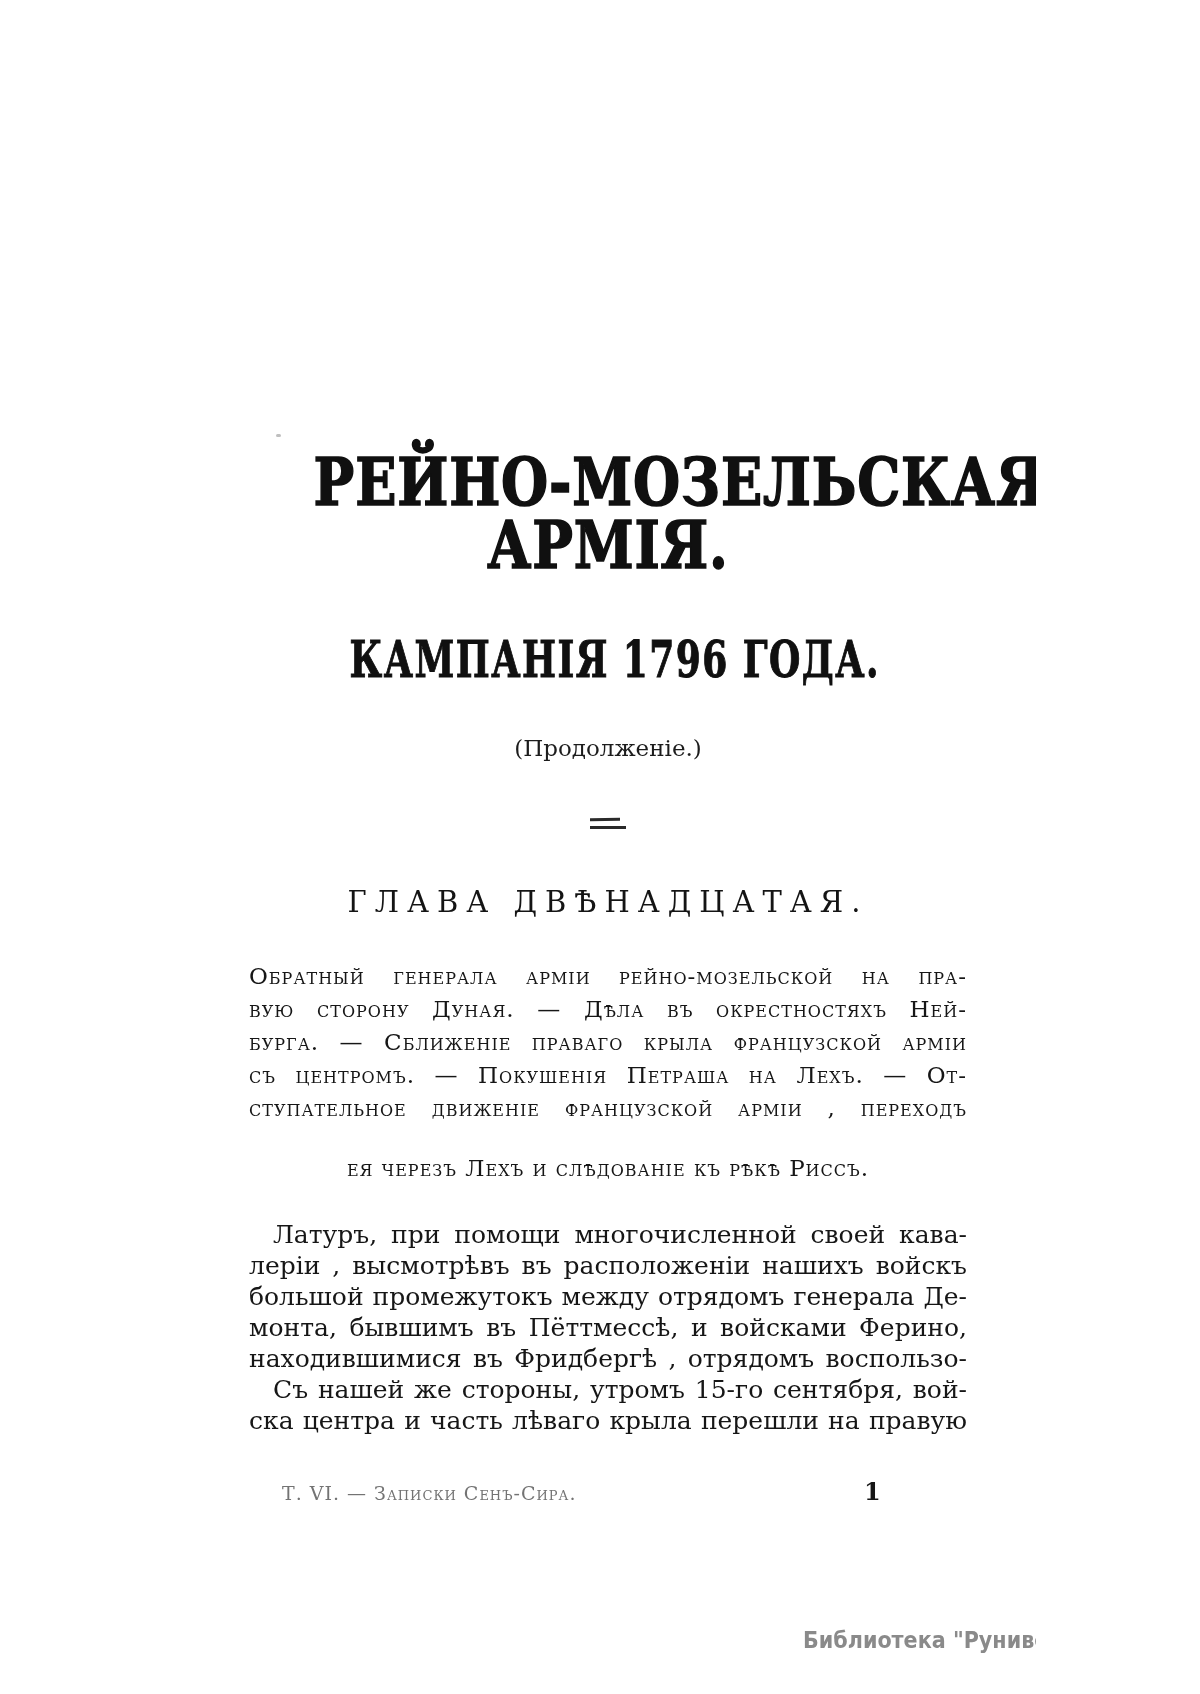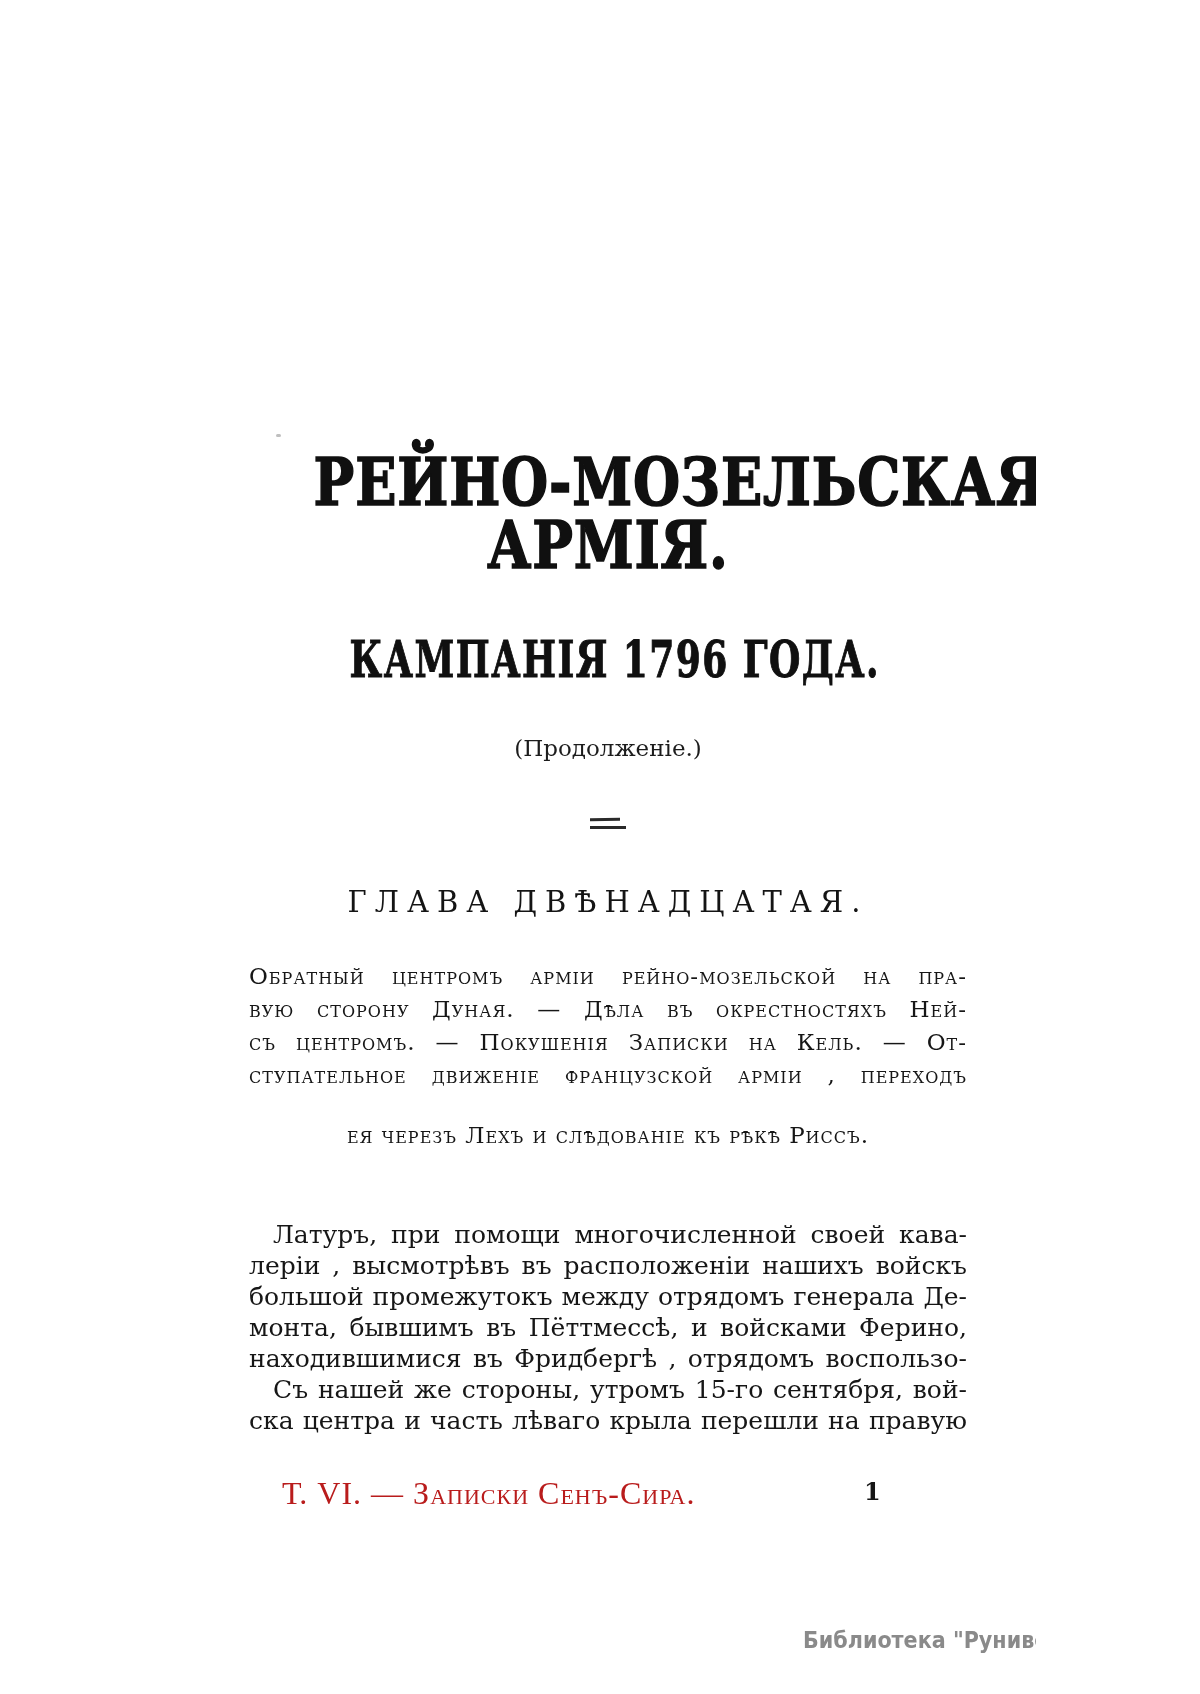--- a/index.html
+++ b/index.html
@@ -114,28 +114,27 @@
     padding-left: 24px;
   }
   .body-text .plain {
     text-align: left;
     text-align-last: left;
   }
   .footer-line {
     position: absolute;
     top: 1478px;
     left: 282px;
-    font-size: 32px;
+    font-size: 19px;
     line-height: 30px;
     font-variant: small-caps;
     font-variant-caps: small-caps;
     letter-spacing: 1px;
-    color: #b91c1c;
-    white-space: nowrap;
-    font-family: Liberation Serif, serif;
+    color: #737373;
+    white-space: nowrap;
   }
   .page-number {
     position: absolute;
     top: 1477px;
     left: 864px;
     font-size: 24px;
     font-weight: bold;
     color: #161616;
   }
   .watermark {
@@ -168,23 +167,24 @@
   <div class="col continuation">(Продолженіе.)</div>
 
   <div class="col divider">
     <div class="bar1"></div>
     <div class="bar2"></div>
   </div>
 
   <div class="col chapter">ГЛАВА ДВѢНАДЦАТАЯ.</div>
 
   <div class="col summary">
-    <div class="jline">Обратный центромъ арміи рейно-мозельской на пра-</div>
+    <div class="jline">Обратный генерала арміи рейно-мозельской на пра-</div>
     <div class="jline">вую сторону Дуная. — Дѣла въ окрестностяхъ Ней-</div>
-    <div class="jline">съ центромъ. — Покушенія Записки на Кель. — От-</div>
+    <div class="jline">бурга. — Сближеніе праваго крыла французской арміи</div>
+    <div class="jline">съ центромъ. — Покушенія Петраша на Лехъ. — От-</div>
     <div class="jline">ступательное движеніе французской арміи , переходъ</div>
     <div class="cline">ея черезъ Лехъ и слѣдованіе къ рѣкѣ Риссъ.</div>
   </div>
 
   <div class="col body-text">
     <div class="jline indent">Латуръ, при помощи многочисленной своей кава-</div>
     <div class="jline">леріи , высмотрѣвъ въ расположеніи нашихъ войскъ</div>
     <div class="jline">большой промежутокъ между отрядомъ генерала Де-</div>
     <div class="jline">монта, бывшимъ въ Пёттмессѣ, и войсками Ферино,</div>
     <div class="jline">находившимися въ Фридбергѣ , отрядомъ воспользо-</div>

